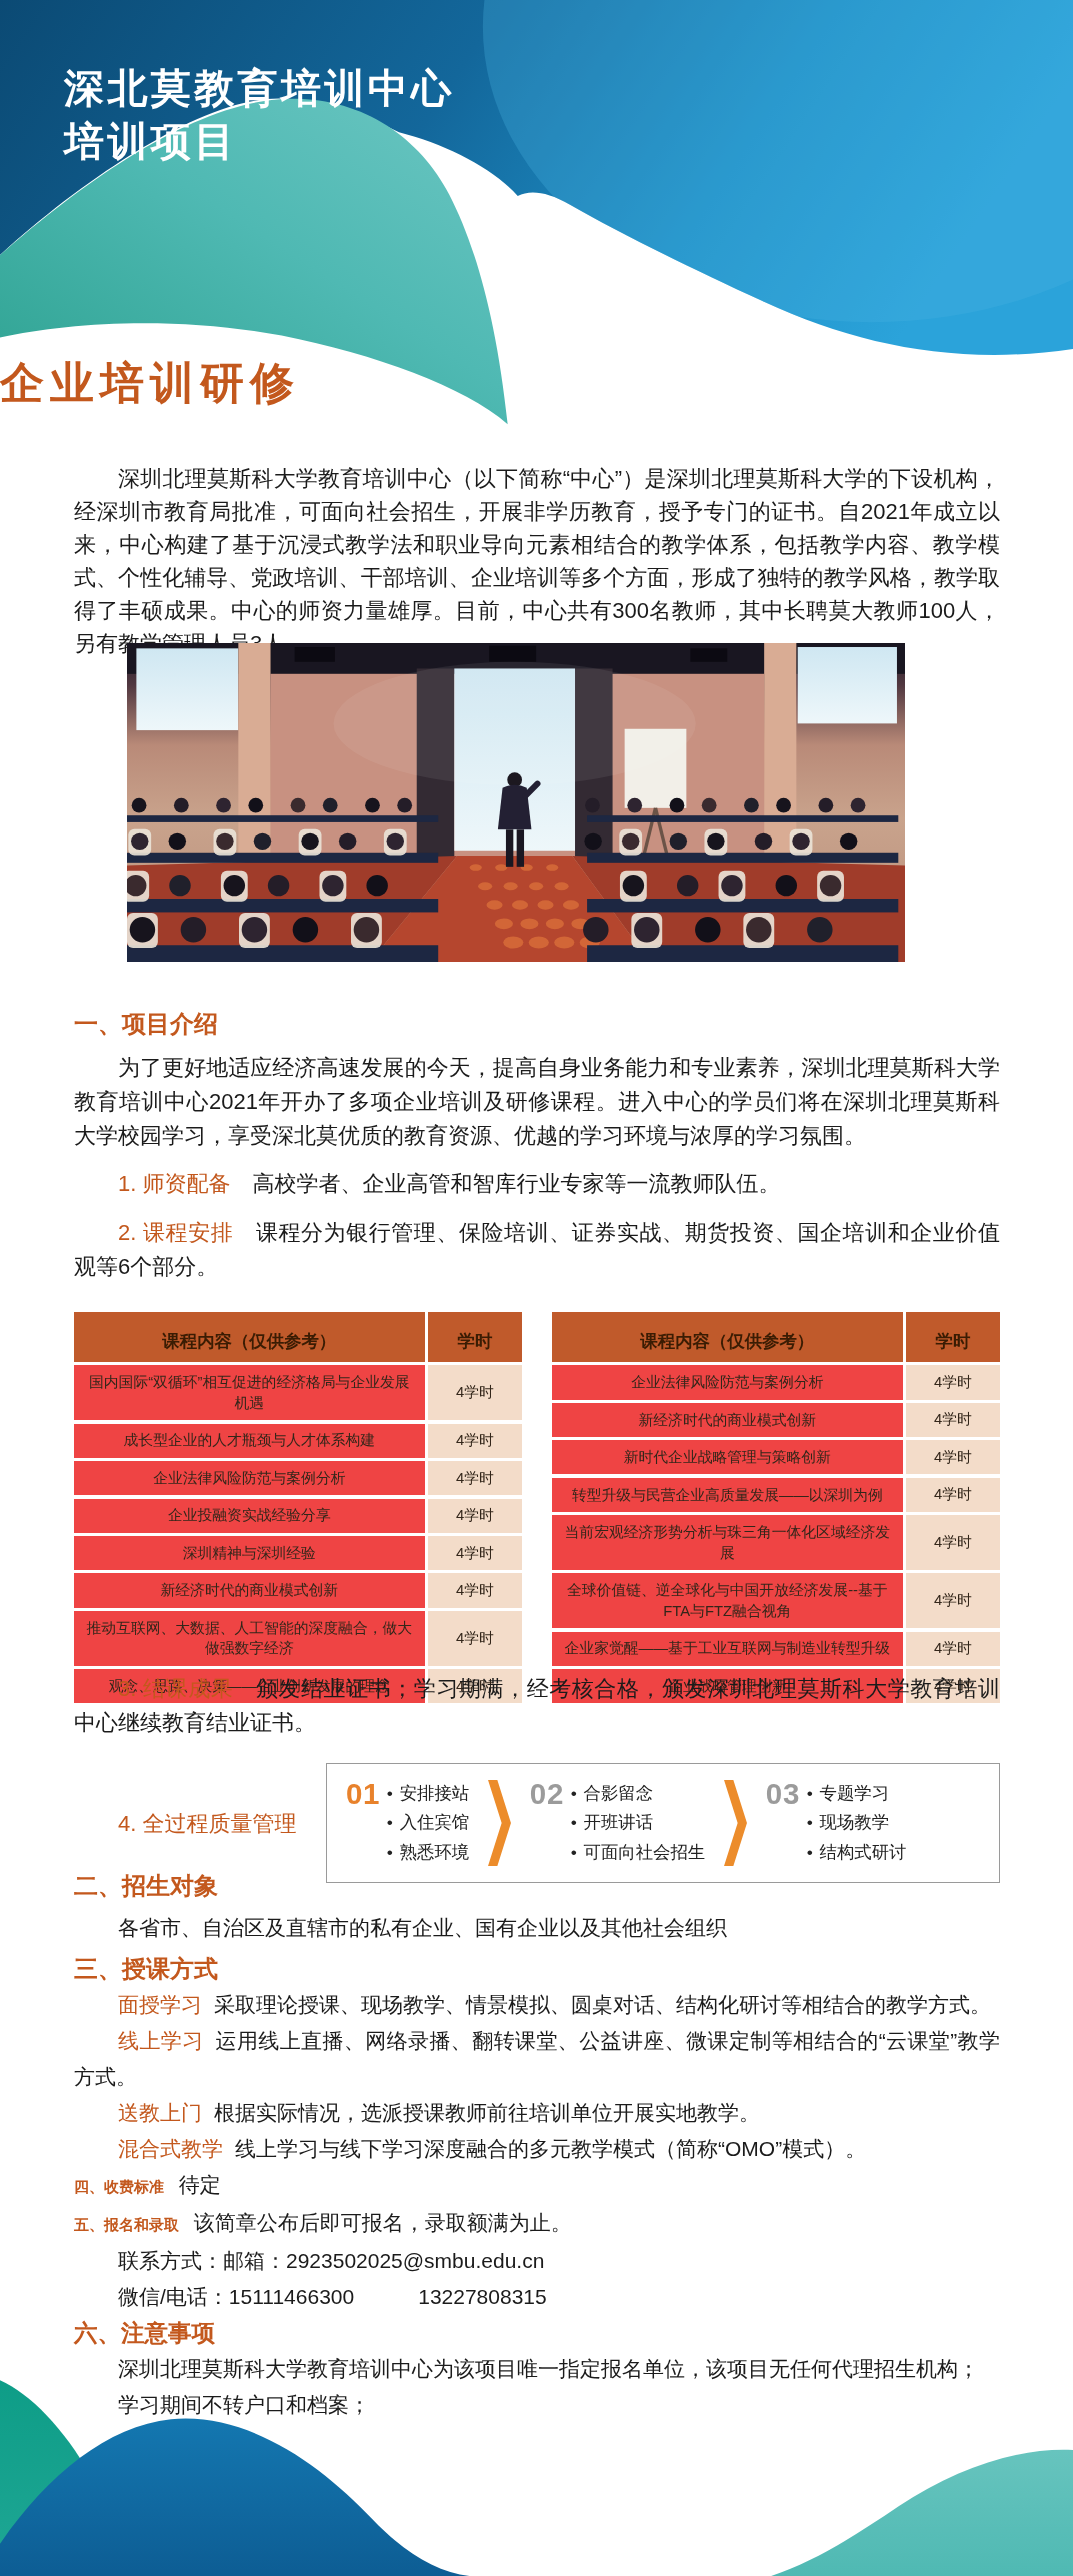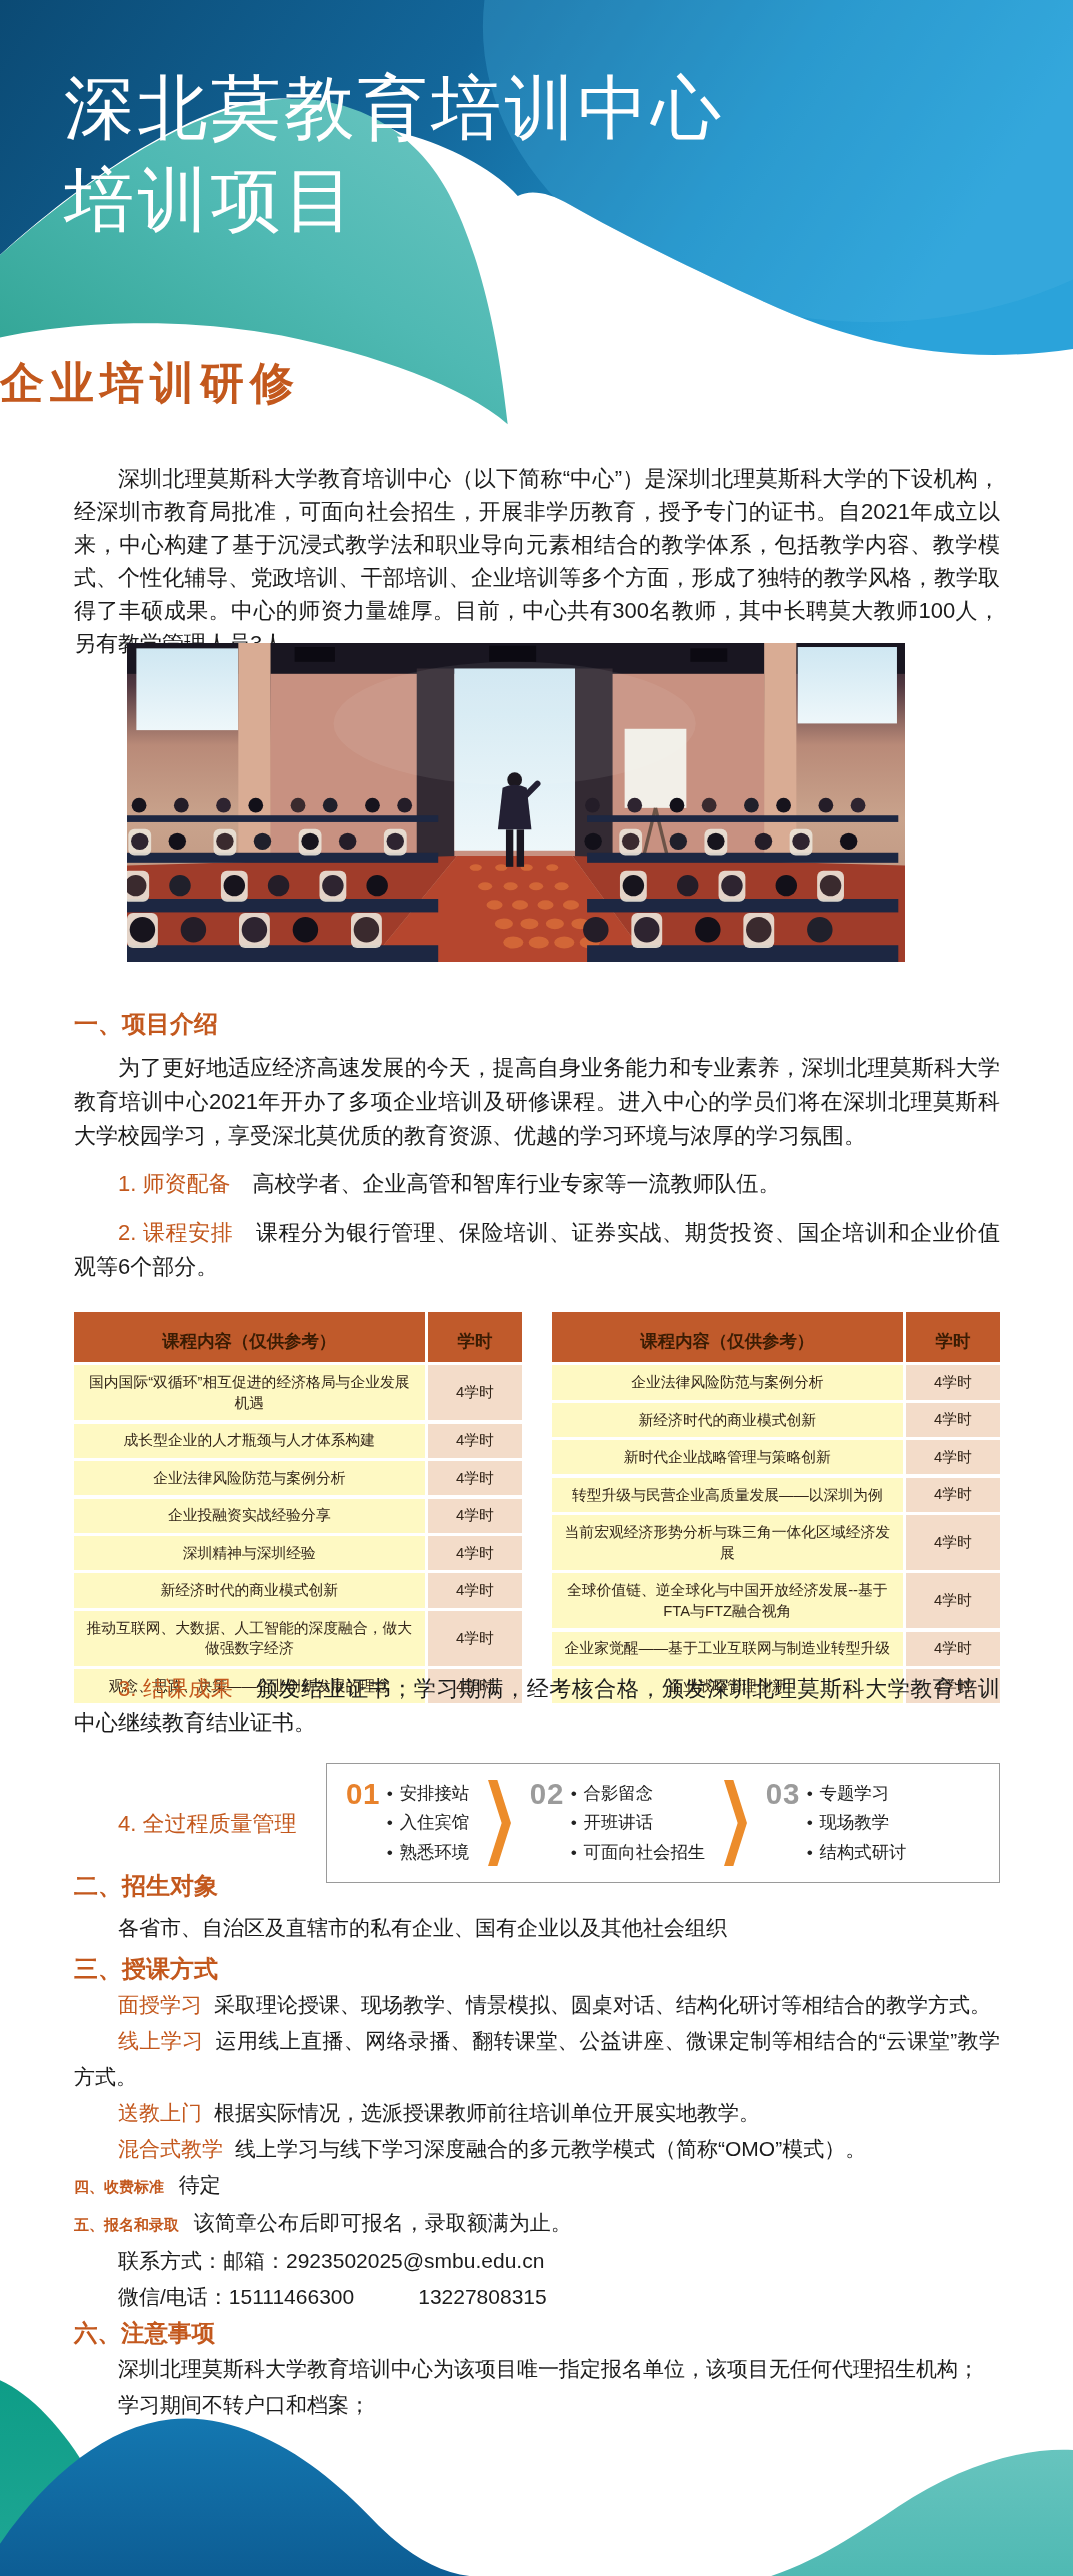--- a/index.html
+++ b/index.html
@@ -2,22 +2,22 @@
 <html style="font-size:10.7px"><head>
 <meta charset="utf-8">
 <style>
   html,body{margin:0;padding:0;background:#ffffff;}
   .poster{position:relative;width:1073px;height:2576px;background:#ffffff;overflow:hidden;
           font-family:"Liberation Sans","DejaVu Sans",sans-serif;color:#1e1e1e;}
   svg{display:block;}
 
   
   .header-svg{position:absolute;top:0;left:0;width:1073px;height:443px;}
-  .banner-title{position:absolute;left:64px;top:62px;z-index:5;color:#ffffff;font-weight:normal;
-                font-size:70px;line-height:1.32;letter-spacing:3.4px;}
+  .banner-title{position:absolute;left:64px;top:62px;z-index:5;color:#ffffff;font-weight:bold;
+                font-size:40px;line-height:1.32;letter-spacing:3.4px;}
 
   
   .page-title{position:absolute;top:354px;left:0;width:1073px;text-align:left;z-index:6;
               font-size:44px;font-weight:bold;color:#C3581D;letter-spacing:6px;}
 
   
   .intro{position:absolute;top:462px;left:74px;width:926px;font-size:22px;line-height:33px;
          text-align:justify;text-indent:2em;color:#1b1b1b;}
 
   
@@ -28,21 +28,21 @@
   .num-label{color:#C3581D;}
 
   .sec1{position:absolute;top:1008px;left:74px;width:926px;}
   .sec1 .par{margin:10.7px 0 0;font-size:22px;line-height:34px;text-indent:2em;text-align:justify;color:#1b1b1b;}
   .num-item{margin-top:14.8px;font-size:22px;line-height:34px;text-indent:44px;color:#1b1b1b;text-align:justify;}
 
   
   .tables{position:absolute;top:1312px;left:74px;width:926px;display:flex;justify-content:space-between;}
   .ctable{width:448px;}
   .trow{display:flex;margin-bottom:3.4px;}
-  .tcell-title{flex:1;margin-right:3.4px;background:#fef9c3;display:flex;align-items:center;justify-content:center;
+  .tcell-title{flex:1;margin-right:3.4px;background:#ef4444;display:flex;align-items:center;justify-content:center;
                text-align:center;padding:6.7px 9.4px;font-size:14.8px;line-height:1.4;color:#33261A;}
   .tcell-hours{width:94px;background:#F3DCC9;display:flex;align-items:center;justify-content:center;
                font-size:14.8px;color:#33261A;}
   .trow.head .tcell-title,.trow.head .tcell-hours{background:#C05A2B;color:#3A1C03;font-weight:bold;
                font-size:17.4px;padding-top:17px;padding-bottom:8.7px;}
 
   
   .post{position:absolute;top:1672px;left:74px;width:926px;}
   .item4-row{display:flex;margin-top:23px;align-items:center;}
   .item4-label{width:268px;padding-left:44px;box-sizing:border-box;font-size:22px;line-height:31px;}

